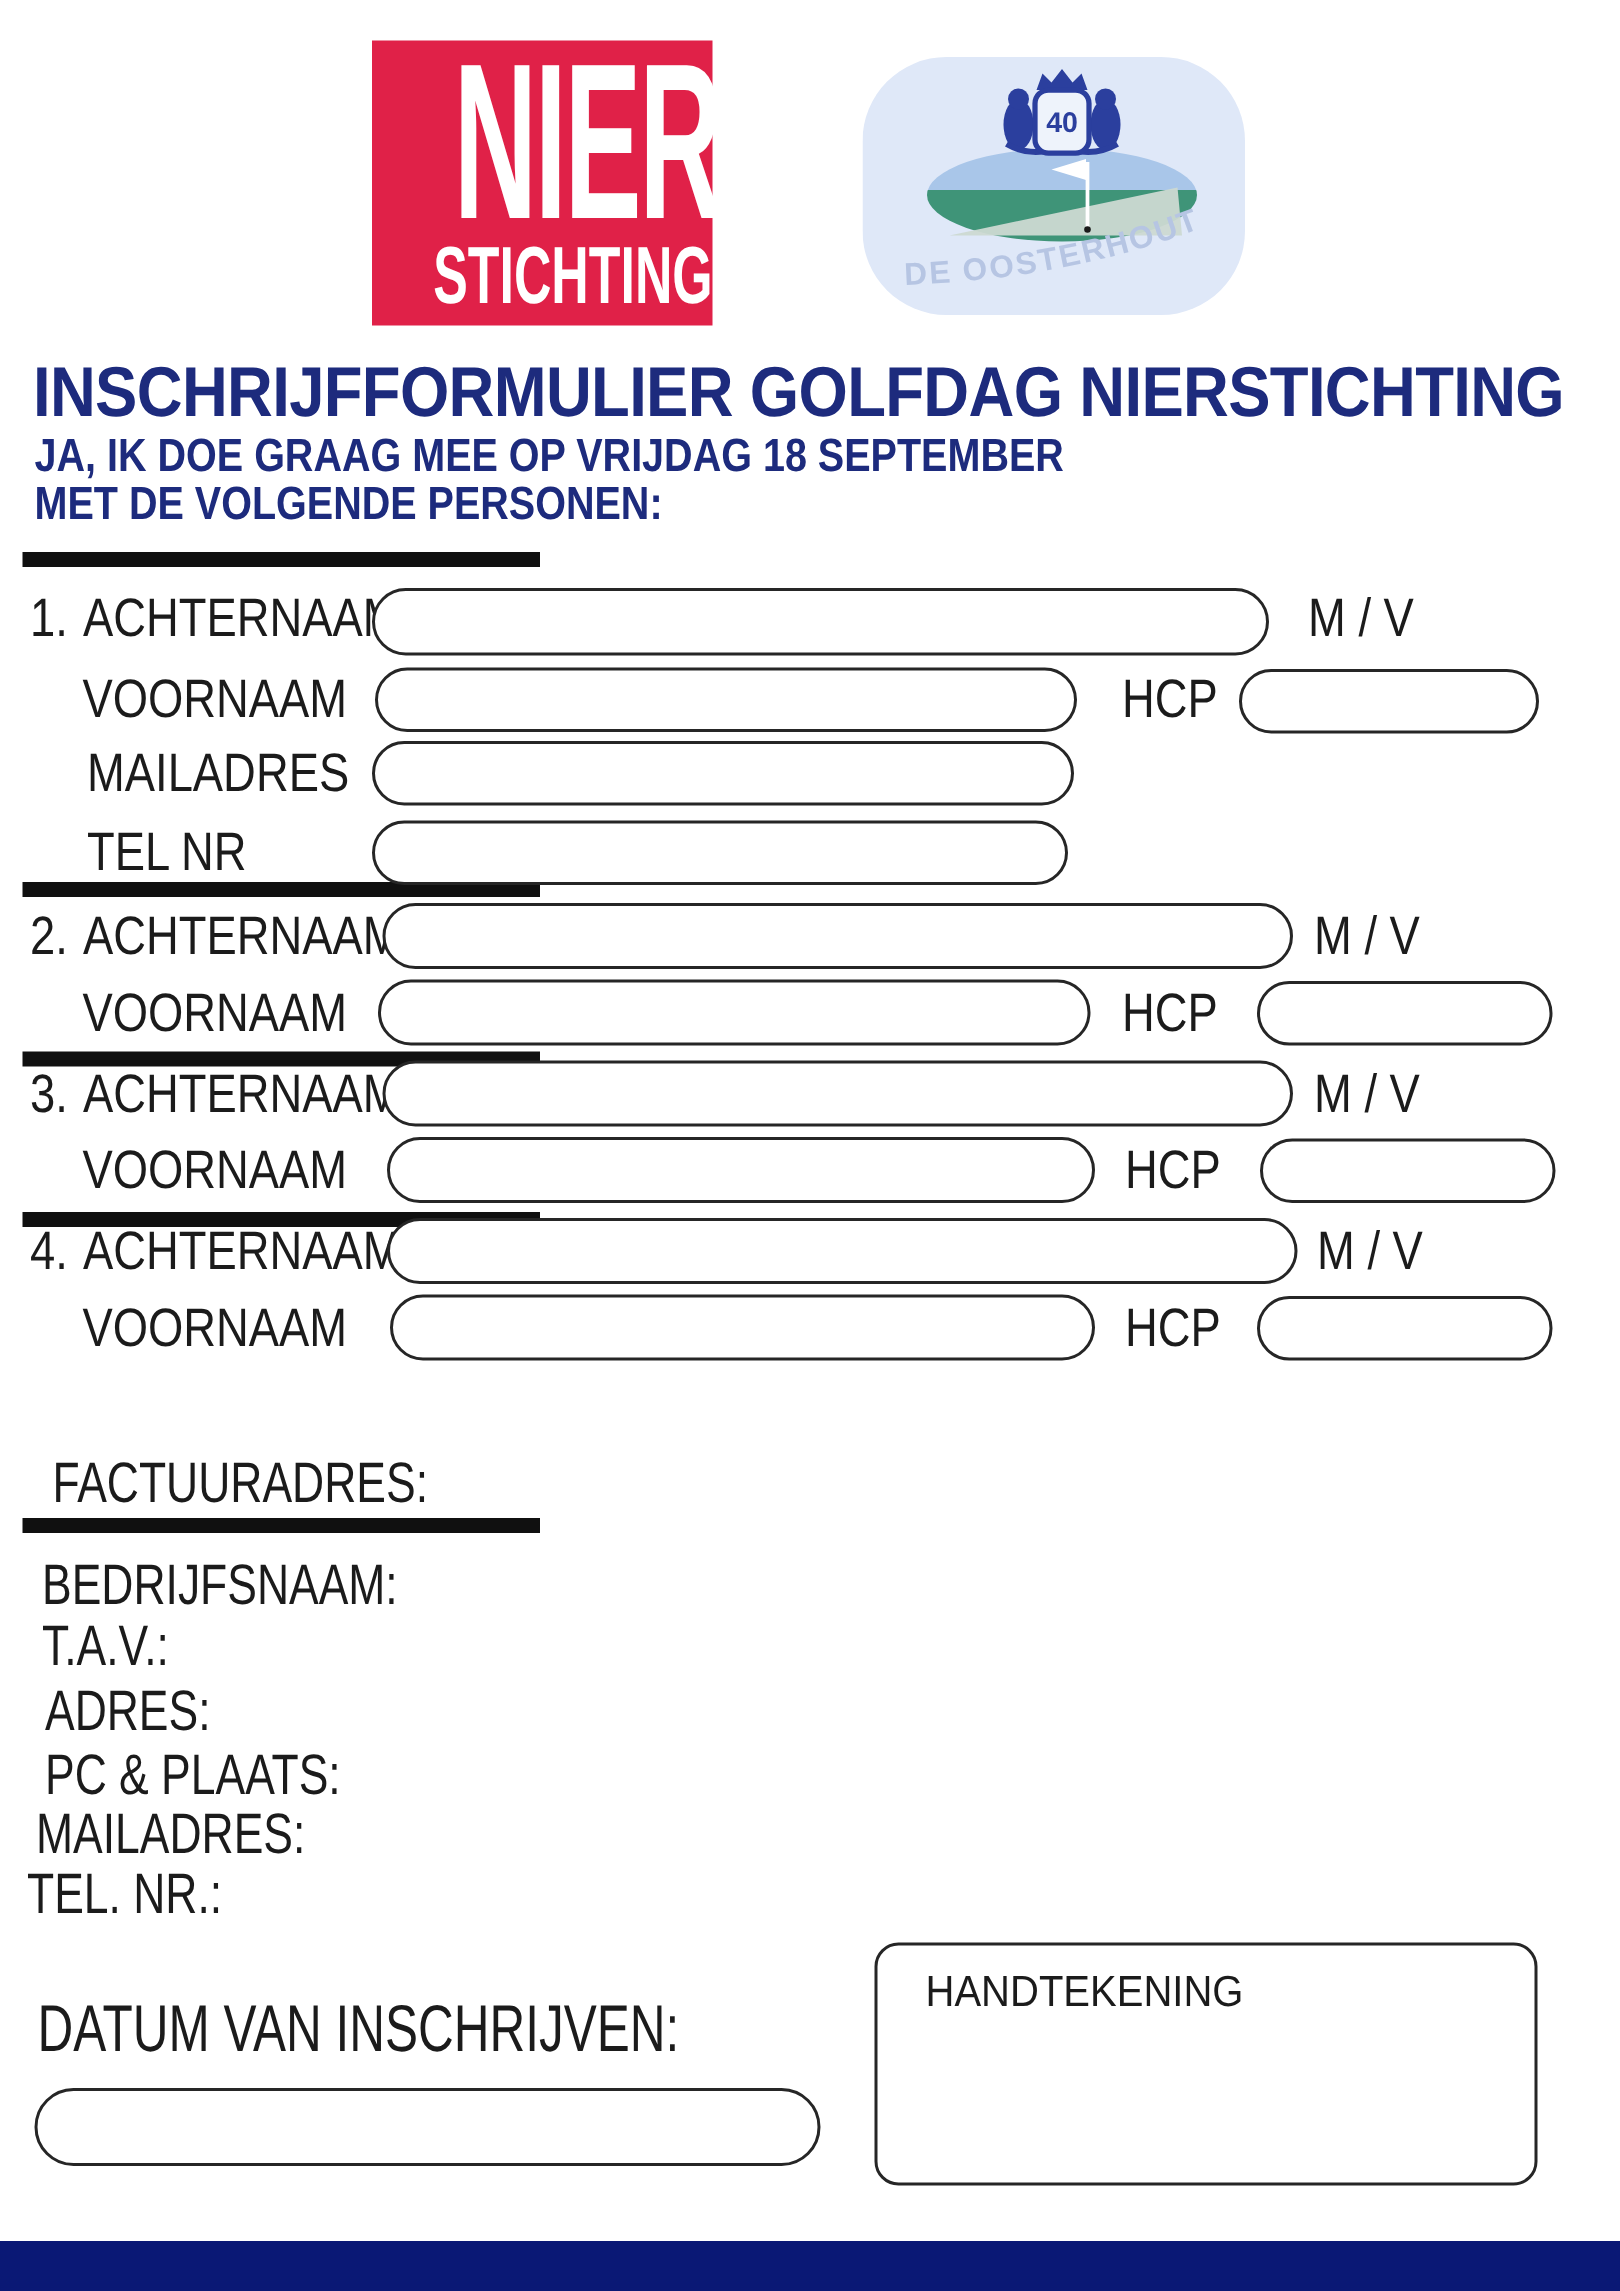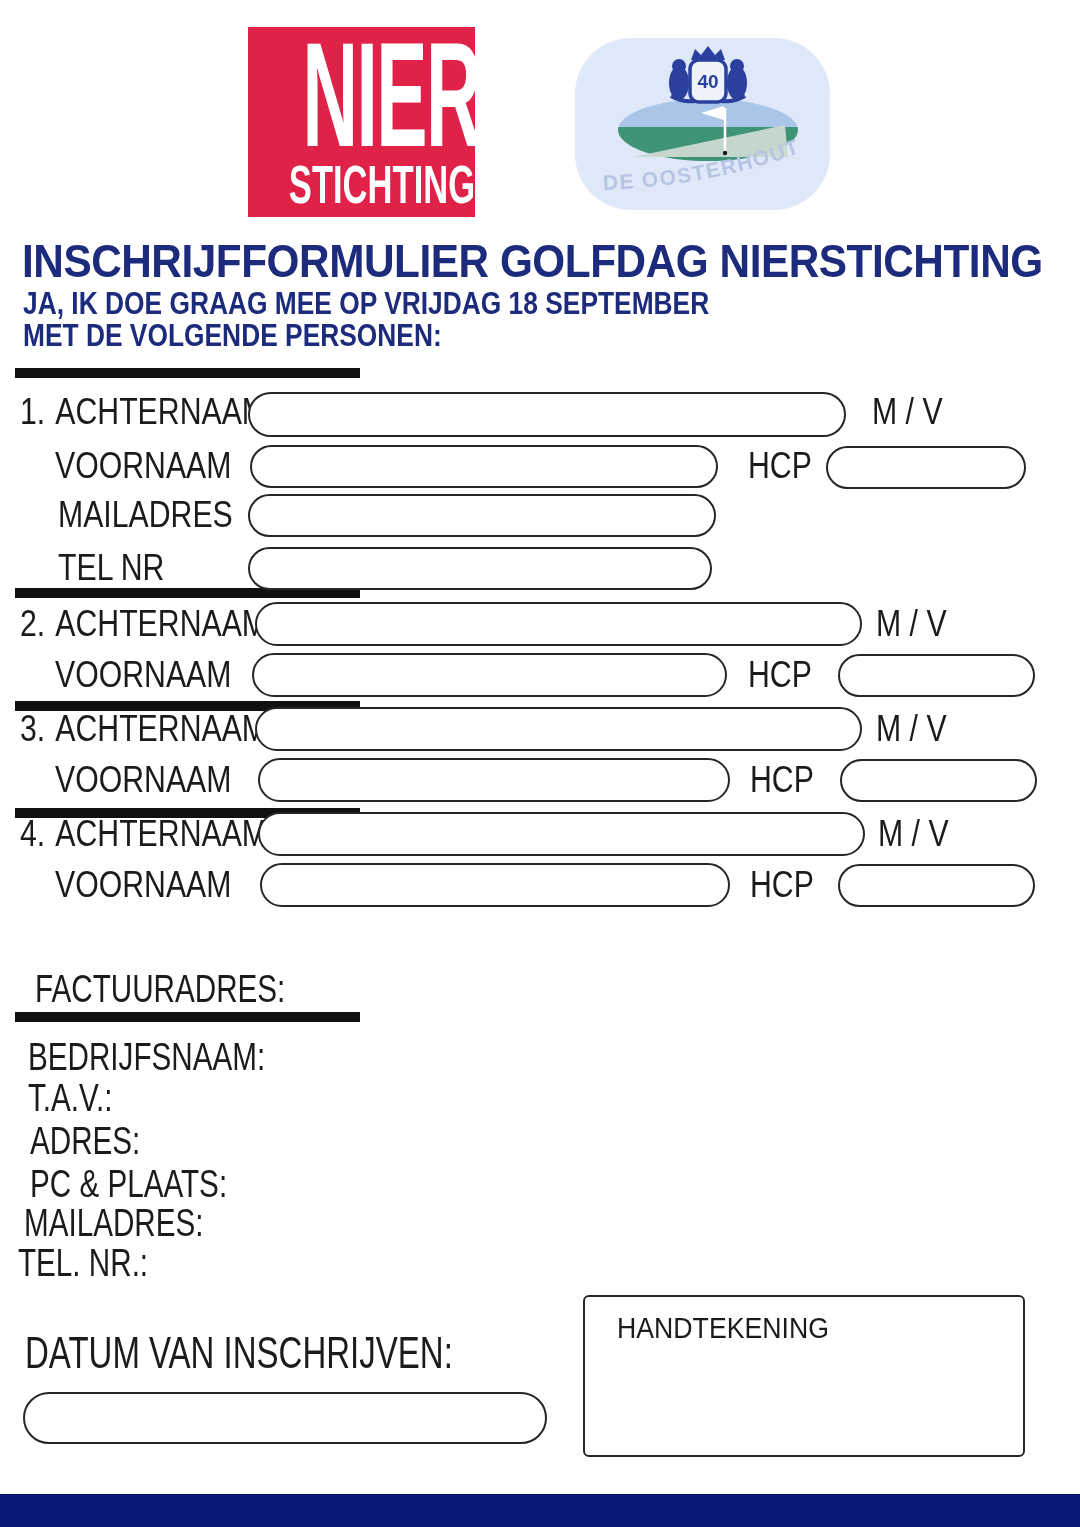--- a/index.html
+++ b/index.html
@@ -45,21 +45,21 @@
   .flbl{
     position:absolute;color:#1b1b1b;font-size:38px;line-height:46px;white-space:nowrap;
     transform:scaleX(0.78);transform-origin:0 50%;
   }
   .datum-lbl{
     position:absolute;left:25px;top:1330px;color:#1b1b1b;font-size:44px;line-height:46px;
     white-space:nowrap;transform:scaleX(0.75);transform-origin:0 50%;
   }
   .sign-box{
     position:absolute;left:583px;top:1295px;width:442px;height:162px;background:#fff;
-    border:2px solid #262626;border-radius:6px;box-sizing:border-box;
+    border:2px solid #262626;border-radius:16px;box-sizing:border-box;
   }
   .sign-lbl{
     position:absolute;left:32px;top:14px;color:#1b1b1b;font-size:29px;line-height:34px;
     white-space:nowrap;transform:scaleX(0.92);transform-origin:0 0;
   }
   .footer-bar{position:absolute;left:0;top:1494px;width:1080px;height:33px;background:#0a1875;}
 </style>
 </head>
 <body>
 

